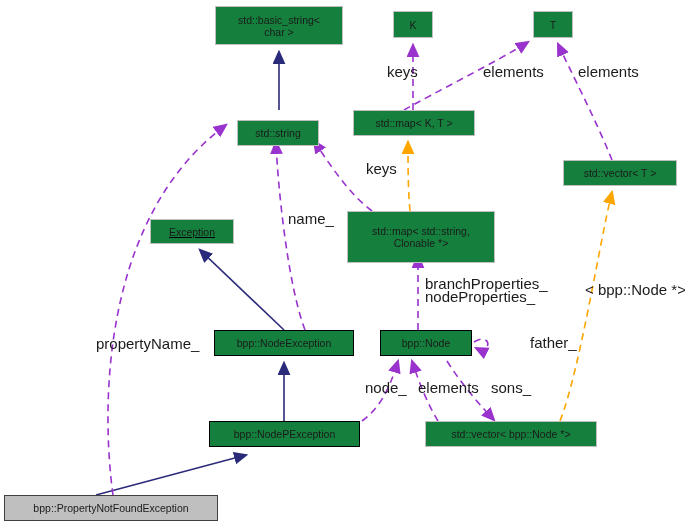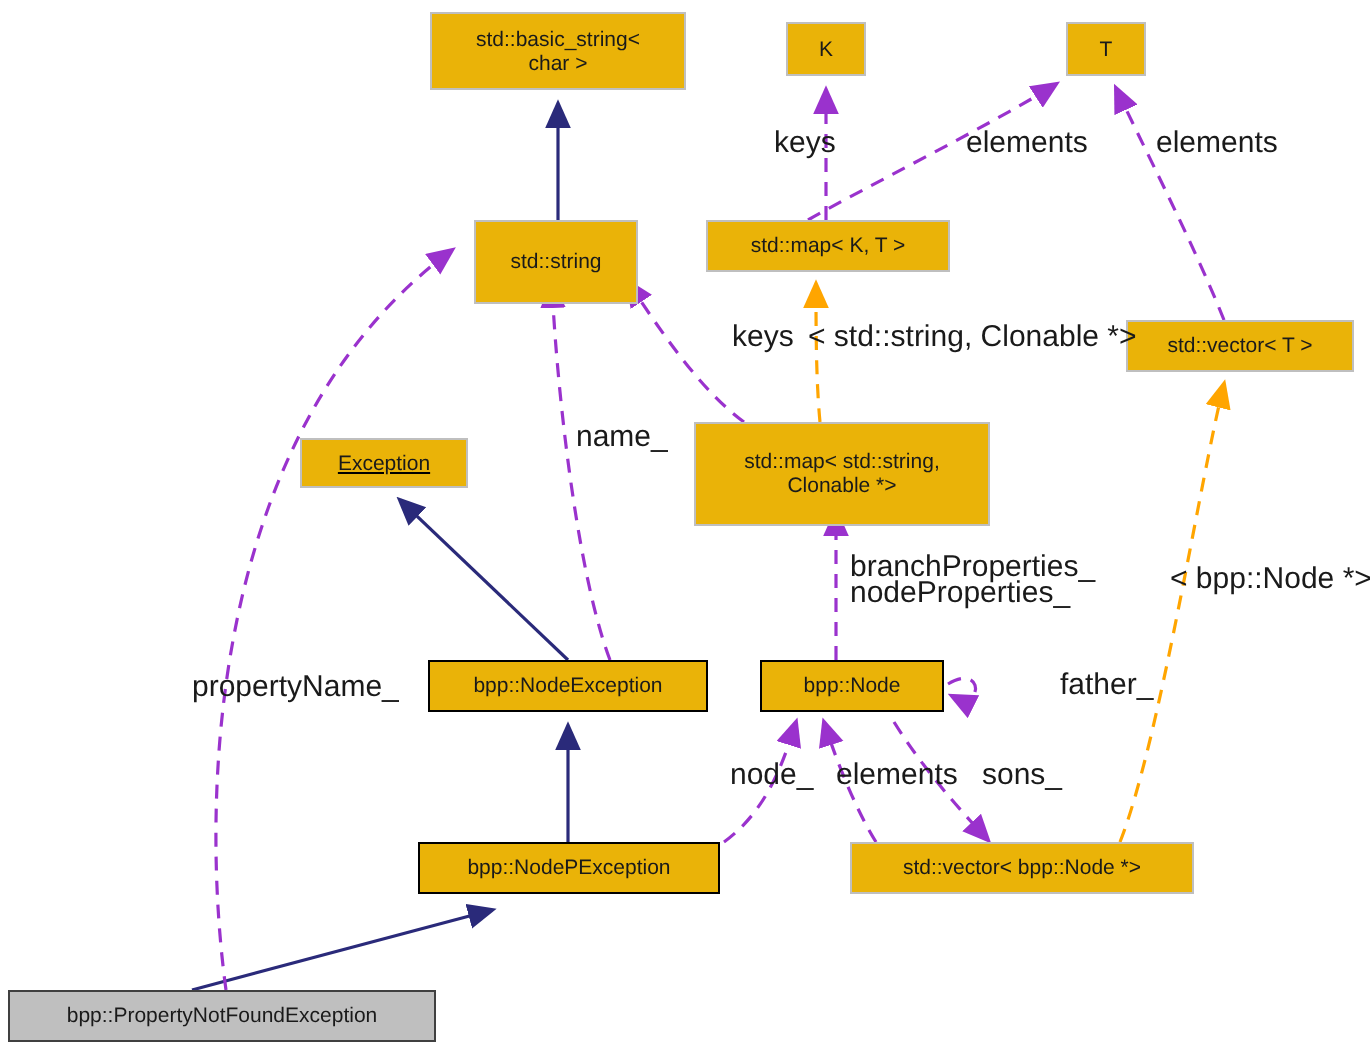--- a/index.html
+++ b/index.html
@@ -1,20 +1,20 @@
 <!DOCTYPE html>
 <html><head>
 <meta charset="utf-8">
 <style>
   html,body{margin:0;padding:0;background:#ffffff;}
   body{width:685px;height:527px;font-family:"Liberation Sans",sans-serif;overflow:hidden;}
   #diagram{position:relative;width:685px;height:527px;}
   svg{position:absolute;left:0;top:0;}
   .node-box{position:absolute;box-sizing:border-box;display:flex;align-items:center;justify-content:center;
-            text-align:center;line-height:12px;background:#eab308;}
+            text-align:center;line-height:12px;background:#15803d;}
   .b-light{border:1px solid #bfbfbf;}
   .b-dark{border:1px solid #000000;}
   .b-cur{border:1px solid #404040;background:#bfbfbf;}
   .node-label{font-size:10.5px;color:#1a1a1a;white-space:pre;}
   .edge-label{position:absolute;font-size:15px;color:#1a1a1a;white-space:pre;line-height:13px;}
 </style>
 </head>
 <body>
 
 <div id="diagram">
@@ -62,21 +62,21 @@
   <div class="node-box b-light" style="left:215px;top:6px;width:128px;height:39px;">
     <span class="node-label">std::basic_string&lt;
 char &gt;</span>
   </div>
   <div class="node-box b-light" style="left:393px;top:11px;width:40px;height:27px;">
     <span class="node-label">K</span>
   </div>
   <div class="node-box b-light" style="left:533px;top:11px;width:40px;height:27px;">
     <span class="node-label">T</span>
   </div>
-  <div class="node-box b-light" style="left:237px;top:110px;width:82px;height:42px;">
+  <div class="node-box b-light" style="left:237px;top:120px;width:82px;height:26px;">
     <span class="node-label">std::string</span>
   </div>
   <div class="node-box b-light" style="left:353px;top:110px;width:122px;height:26px;">
     <span class="node-label">std::map&lt; K, T &gt;</span>
   </div>
   <div class="node-box b-light" style="left:563px;top:160px;width:114px;height:26px;">
     <span class="node-label">std::vector&lt; T &gt;</span>
   </div>
   <div class="node-box b-light" style="left:150px;top:219px;width:84px;height:25px;text-decoration:underline;">
     <span class="node-label">Exception</span>
@@ -98,21 +98,20 @@
     <span class="node-label">std::vector&lt; bpp::Node *&gt;</span>
   </div>
   <div class="node-box b-cur" style="left:4px;top:495px;width:214px;height:26px;">
     <span class="node-label">bpp::PropertyNotFoundException</span>
   </div>
 
   <div class="edge-label" style="left:387px;top:65px;">keys</div>
   <div class="edge-label" style="left:483px;top:65px;">elements</div>
   <div class="edge-label" style="left:578px;top:65px;">elements</div>
   <div class="edge-label" style="left:366px;top:162px;">keys</div>
-  <div class="edge-label" style="left:404px;top:162px;">&lt; std::string, Clonable *&gt;</div>
   <div class="edge-label" style="left:288px;top:212px;">name_</div>
   <div class="edge-label" style="left:425px;top:277px;">branchProperties_
 nodeProperties_</div>
   <div class="edge-label" style="left:585px;top:283px;">&lt; bpp::Node *&gt;</div>
   <div class="edge-label" style="left:96px;top:337px;">propertyName_</div>
   <div class="edge-label" style="left:490px;top:336px;padding-left:40px;">father_</div>
   <div class="edge-label" style="left:365px;top:381px;">node_</div>
   <div class="edge-label" style="left:418px;top:381px;">elements</div>
   <div class="edge-label" style="left:491px;top:381px;">sons_</div>
 

